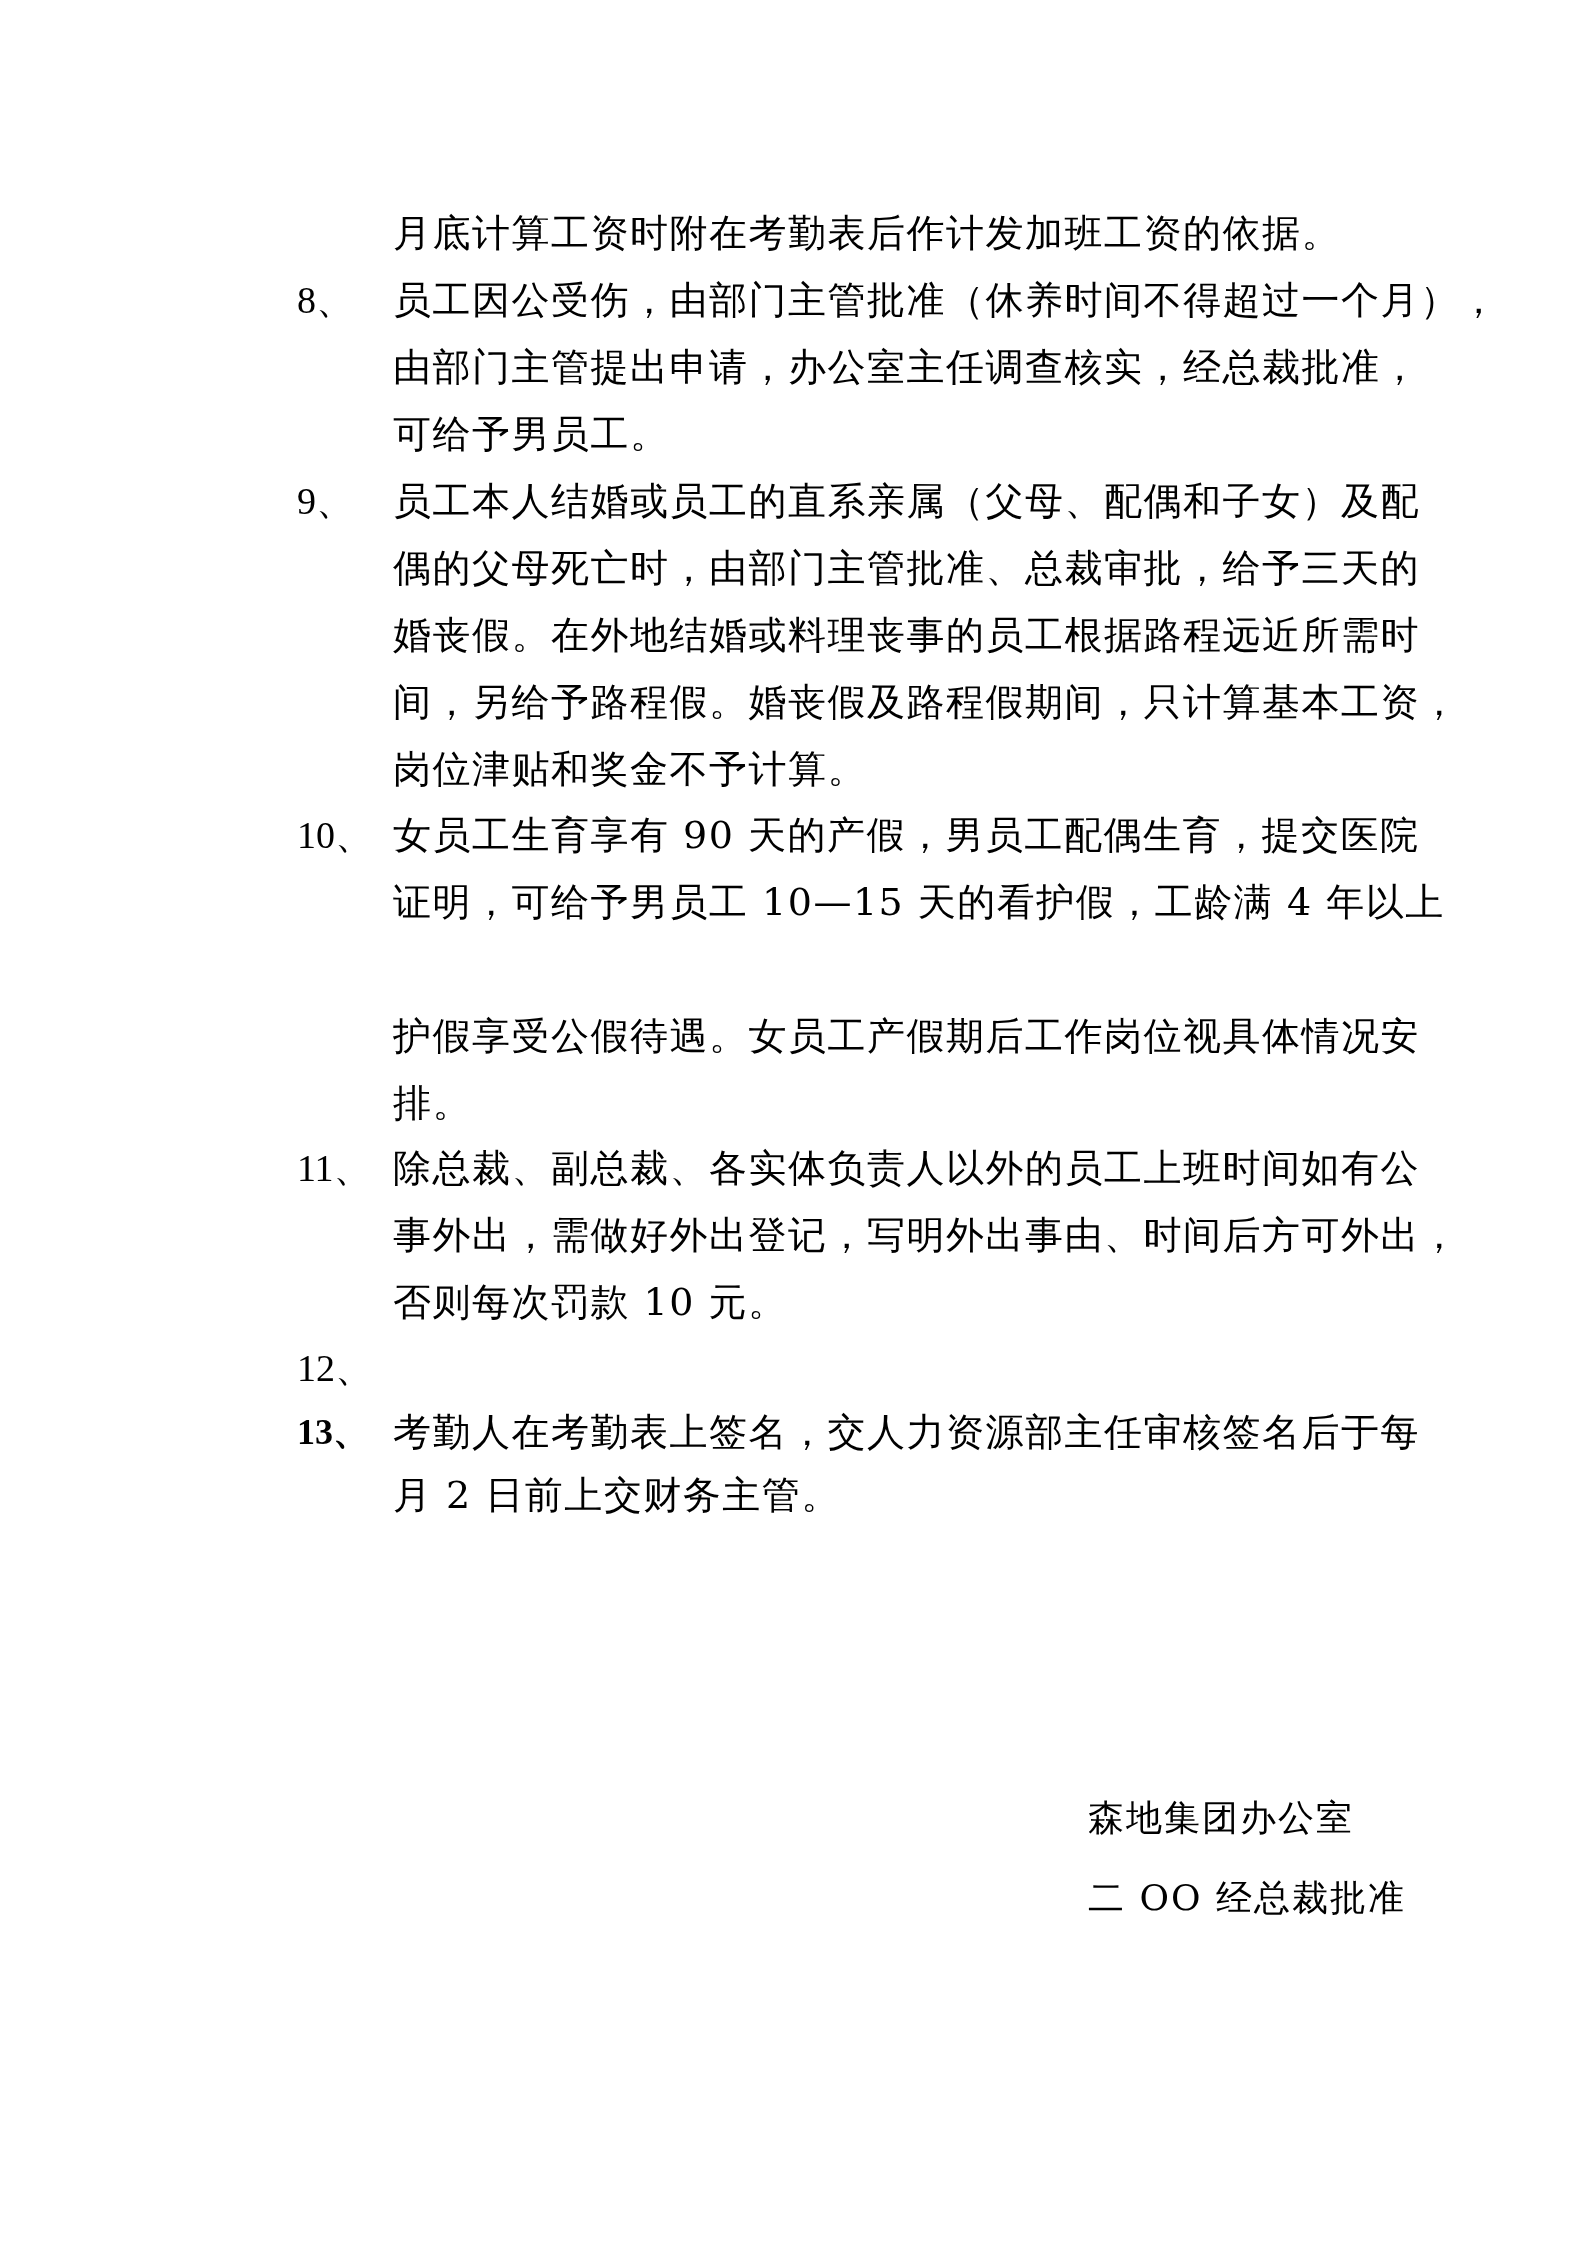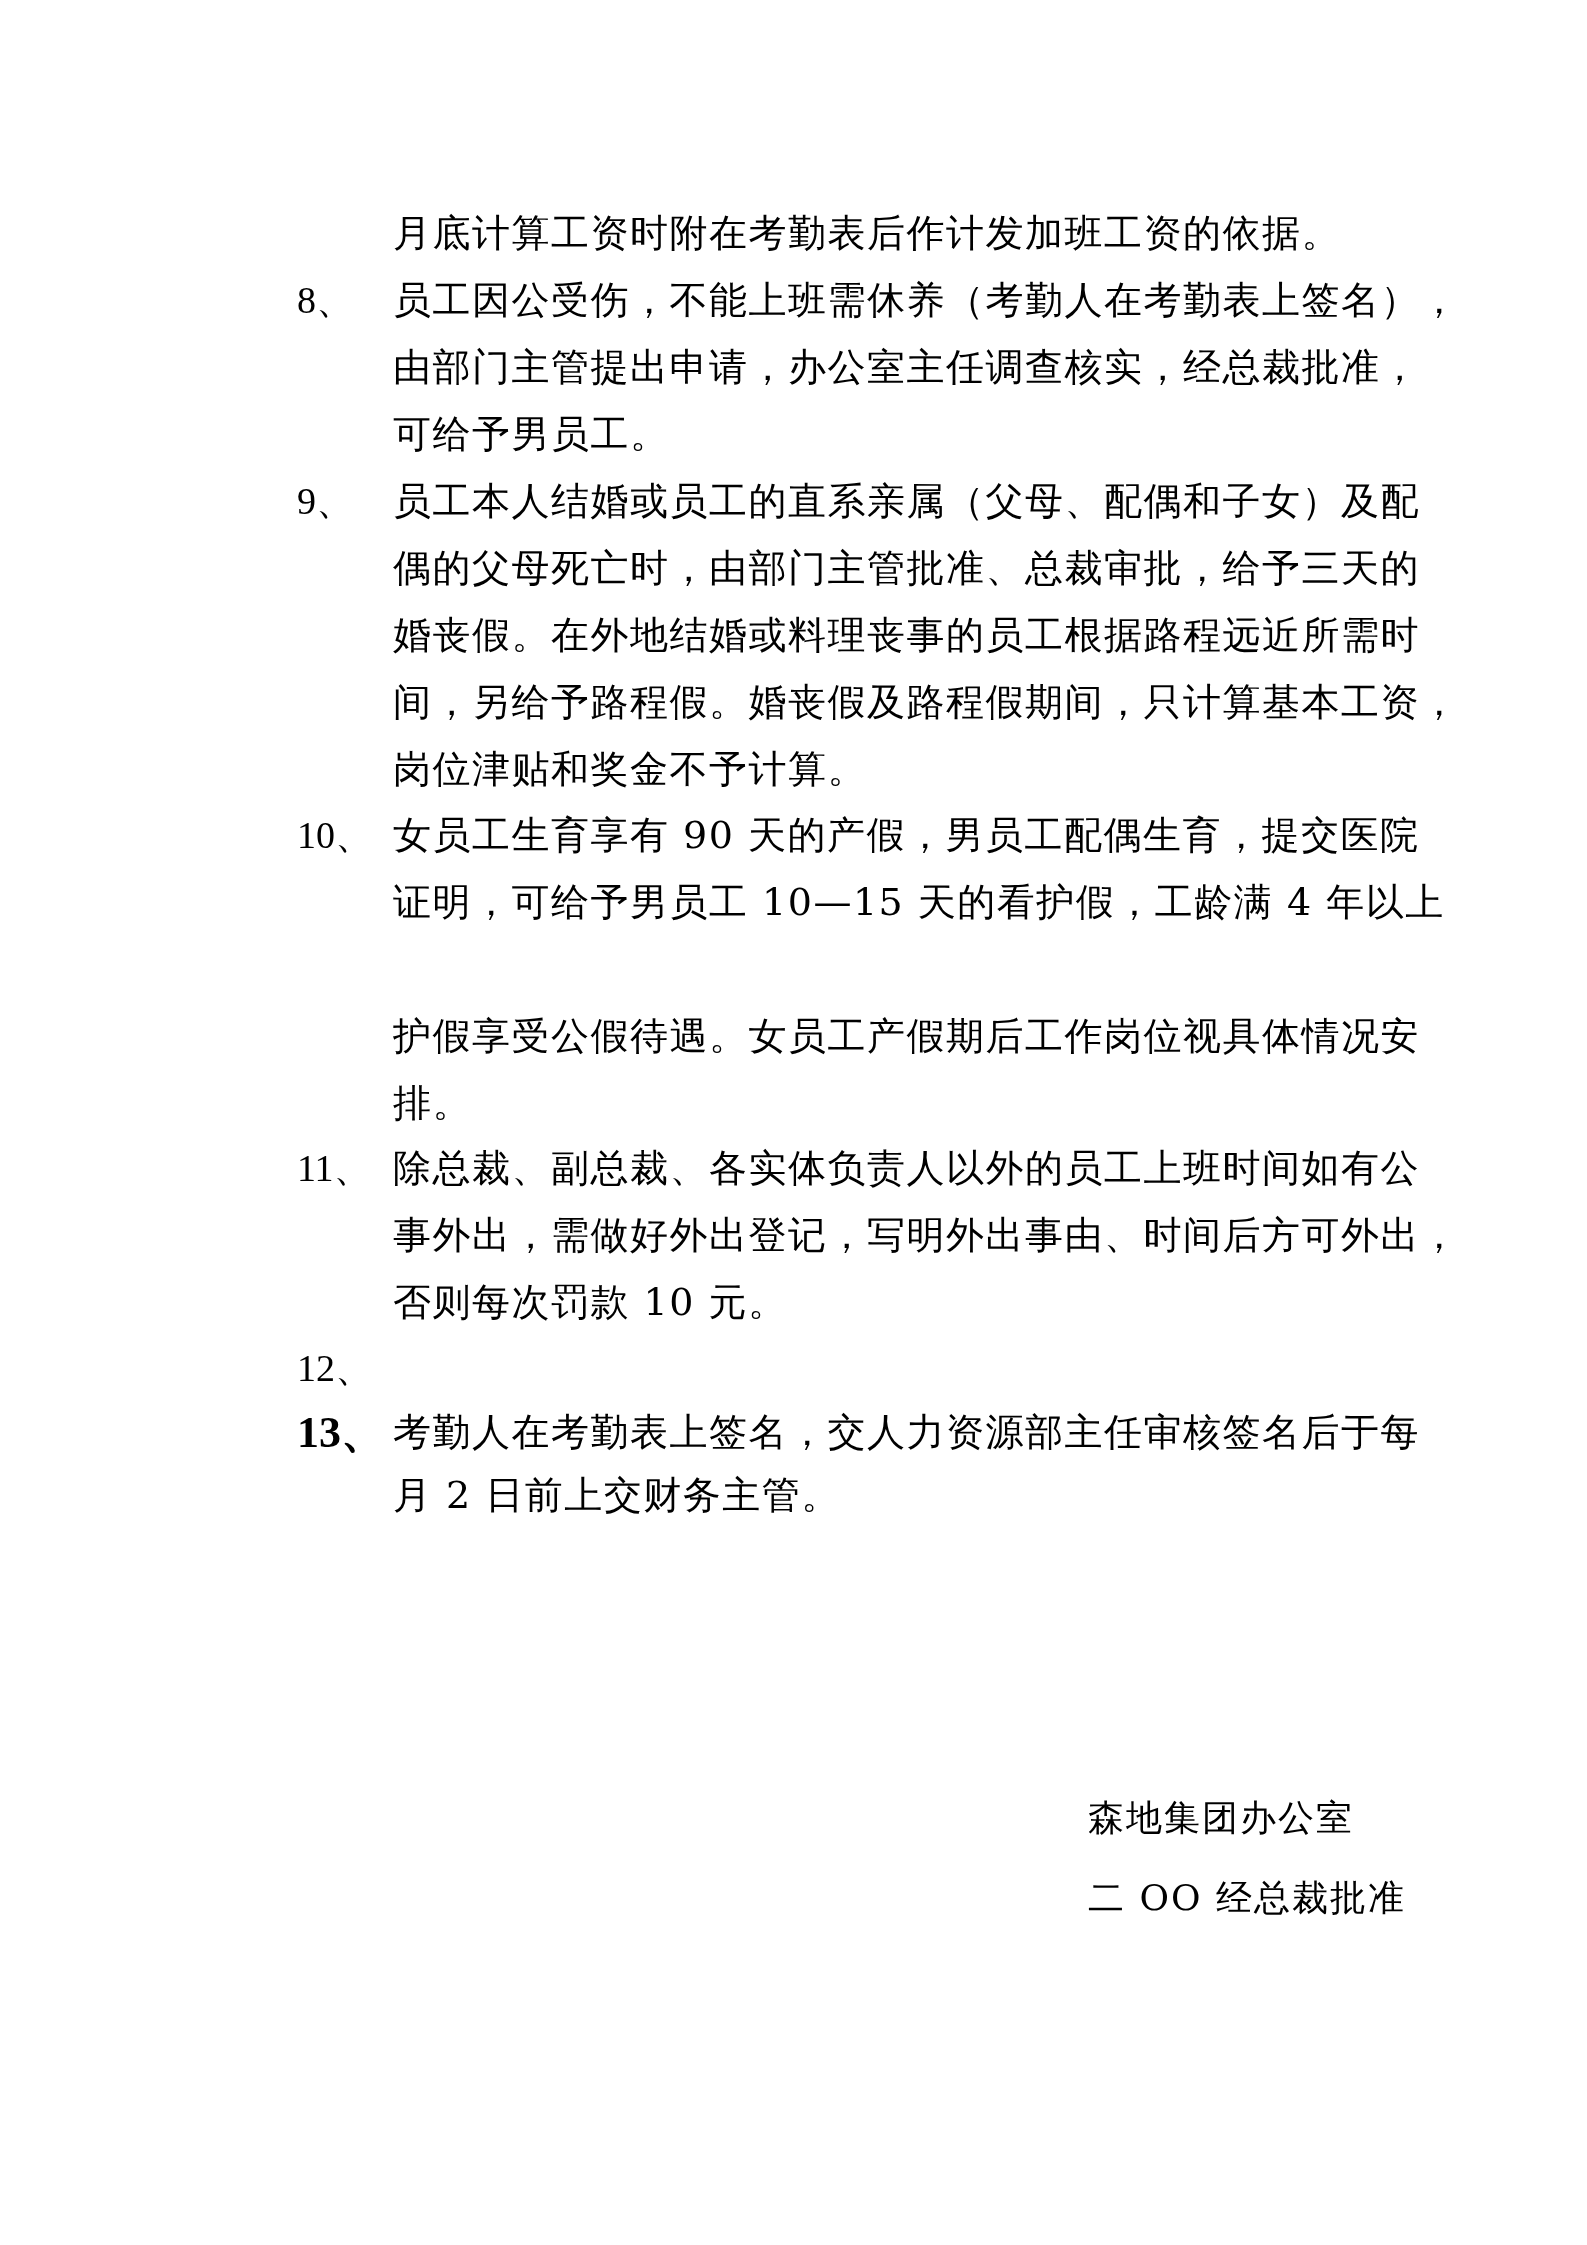--- a/index.html
+++ b/index.html
@@ -1,35 +1,35 @@
 <!DOCTYPE html>
 <html><head>
   <meta charset="utf-8">
   <style>
     html, body { margin: 0; padding: 0; background: #ffffff; }
     body { width: 1587px; height: 2245px; position: relative; overflow: hidden;
            font-family: "DejaVu Serif", "Liberation Serif", serif; color: #000; }
     .page { position: absolute; left: 0; top: 0; width: 1587px; height: 1854px; background: #fff; }
     .num { position: absolute; left: 297px; font-family: "Liberation Serif", "DejaVu Serif", serif;
            font-size: 38px; line-height: 67px; height: 67px; white-space: nowrap; }
-    .num.bold { font-weight: bold; font-size: 44px; }
+    .num.bold { font-weight: bold; font-size: 36px; }
     .line { position: absolute; left: 393px; width: 968px; font-size: 38px; line-height: 67px; height: 67px;
             white-space: nowrap; letter-spacing: 1.5px; text-align: justify; text-align-last: justify; }
     .line.last { text-align-last: left; }
     .sig { position: absolute; left: 1088px; font-size: 36px; line-height: 60px; height: 60px; white-space: nowrap; letter-spacing: 2px; }
   </style>
 </head>
 <body>
 
 <div class="page">
 
   <div class="line last" style="top:200px">月底计算工资时附在考勤表后作计发加班工资的依据。</div>
 
   <div class="num" style="top:267px">8、</div>
-  <div class="line" style="top:267px">员工因公受伤，不能上班需休养（考勤人在考勤表上签名），</div>
+  <div class="line" style="top:267px">员工因公受伤，由部门主管批准（休养时间不得超过一个月），</div>
   <div class="line" style="top:334px">由部门主管提出申请，办公室主任调查核实，经总裁批准，</div>
   <div class="line last" style="top:401px">可给予男员工。</div>
 
   <div class="num" style="top:468px">9、</div>
   <div class="line" style="top:468px">员工本人结婚或员工的直系亲属（父母、配偶和子女）及配</div>
   <div class="line" style="top:535px">偶的父母死亡时，由部门主管批准、总裁审批，给予三天的</div>
   <div class="line" style="top:602px">婚丧假。在外地结婚或料理丧事的员工根据路程远近所需时</div>
   <div class="line" style="top:669px">间，另给予路程假。婚丧假及路程假期间，只计算基本工资，</div>
   <div class="line last" style="top:736px">岗位津贴和奖金不予计算。</div>
 

